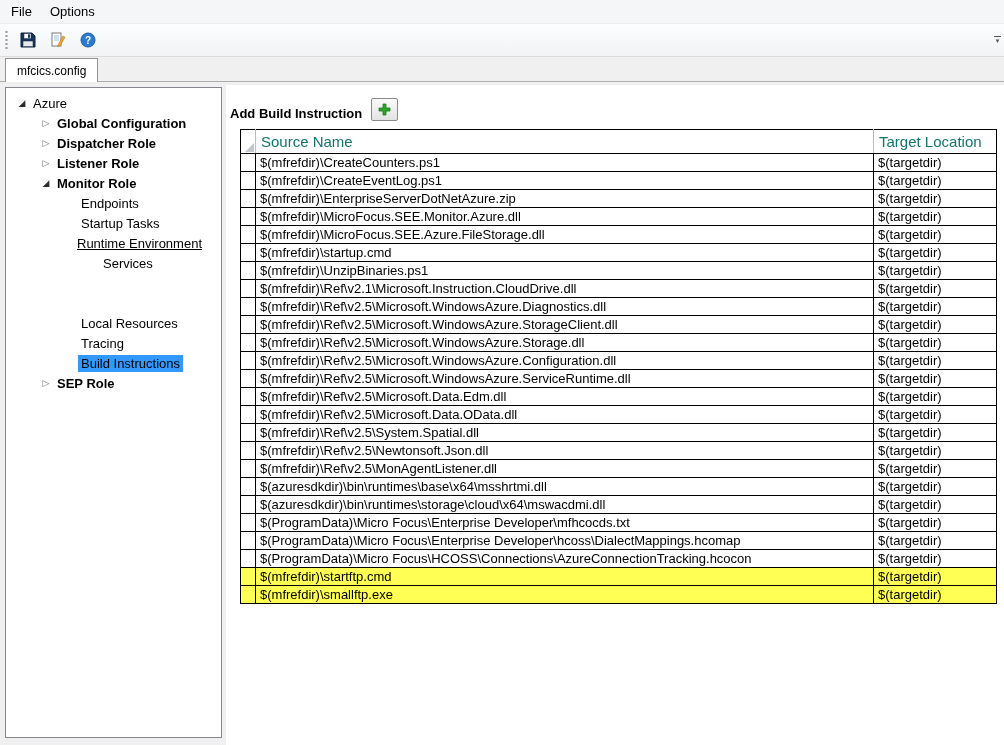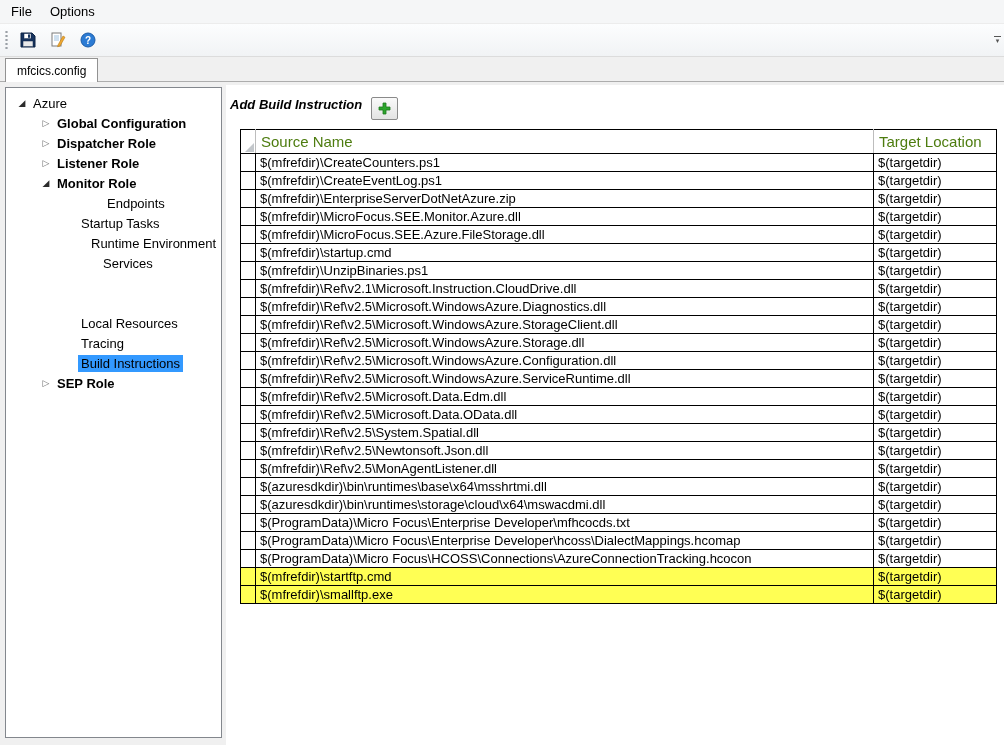--- a/index.html
+++ b/index.html
@@ -70,37 +70,37 @@
   .tree-item { height: 20px; display: flex; align-items: center; font-size: 13px; cursor: default; }
   .twisty { width: 16px; flex: none; text-align: center; font-size: 9px; color: #2b2b2b; }
   .twisty.collapsed { color: #6d6d6d; }
   .tree-label { padding: 1px 3px; white-space: nowrap; }
   .tree-label.bold { font-weight: bold; }
   .tree-label.selected { background: var(--sel, #3399ff); color: #000000; }
 
   .main-panel {
     position: absolute; left: 226px; top: 1px; right: 0; bottom: 0; background: #fff;
   }
-  .add-row { display: flex; align-items: flex-start; padding: 12px 0 0 4px; height: 36px; font-style: italic; }
+  .add-row { display: flex; align-items: flex-end; padding: 12px 0 0 4px; height: 36px; }
   .add-label { font-weight: bold; font-size: 13px; }
   .add-btn {
     margin-left: 9px; width: 27px; height: 23px;
     border: 1px solid #8a8a8a; border-radius: 2px;
     background: linear-gradient(#fafafa, #e3e3e3);
     display: flex; align-items: center; justify-content: center; padding: 0;
   }
 
   
   .grid {
     margin: 8px 0 0 14px; border-collapse: collapse; table-layout: fixed;
     width: 756px; background: #fff;
   }
   .grid thead th {
     border: 1px solid #000; background: #fff;
-    font-weight: normal; font-size: 15px; color: #4d7c0f;
+    font-weight: normal; font-size: 15px; color: #0f766e;
     text-align: left; padding: 3px 5px; height: 22px;
     white-space: nowrap; overflow: hidden; cursor: default;
   }
   .grid thead th.rowhdr-col { padding: 0; position: relative; }
   .grid thead th:not(:last-child) { border-right-color: #bdbdbd; }
   .corner-tri {
     position: absolute; right: 1px; bottom: 1px; width: 0; height: 0;
     border-left: 9px solid transparent; border-bottom: 9px solid #c3c7cb;
   }
   .grid td {
@@ -175,29 +175,29 @@
     <span class="tree-label bold">Dispatcher Role</span>
   </div>
         <div class="tree-item" style="padding-left: 32px;">
     <span class="twisty collapsed">▷</span>
     <span class="tree-label bold">Listener Role</span>
   </div>
         <div class="tree-item" style="padding-left: 32px;">
     <span class="twisty">◢</span>
     <span class="tree-label bold">Monitor Role</span>
   </div>
-        <div class="tree-item" style="padding-left: 56px; margin-left: 26px;">
+        <div class="tree-item" style="padding-left: 56px;">
     <span class="twisty"></span>
     <span class="tree-label">Endpoints</span>
   </div>
         <div class="tree-item" style="padding-left: 56px;">
     <span class="twisty"></span>
     <span class="tree-label">Startup Tasks</span>
   </div>
-        <div class="tree-item" style="padding-left: 66px;">
+        <div class="tree-item" style="padding-left: 52px; text-decoration: underline;">
     <span class="twisty"></span>
     <span class="tree-label">Runtime Environment</span>
   </div>
         <div class="tree-item" style="padding-left: 78px;">
     <span class="twisty"></span>
     <span class="tree-label">Services</span>
   </div>
         <div class="tree-item" style="padding-left: 56px; margin-top: 40px;">
     <span class="twisty"></span>
     <span class="tree-label">Local Resources</span>

